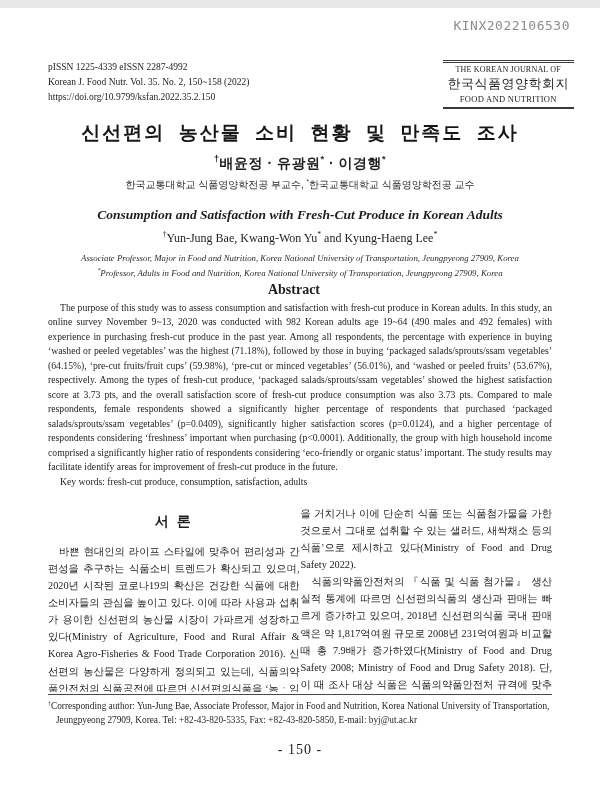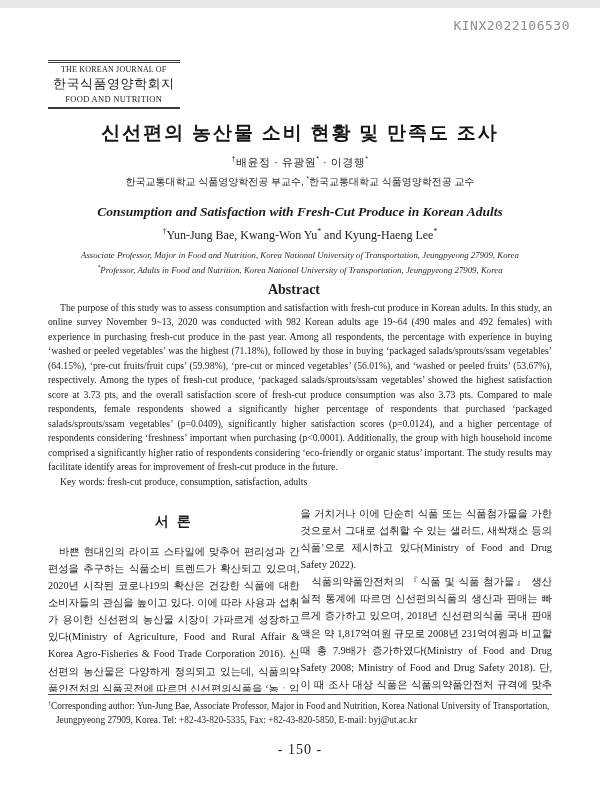--- a/index.html
+++ b/index.html
@@ -24,26 +24,26 @@
   .journal-box {
     text-align:center; border-top:3px double #3a3a3a; border-bottom:2px solid #3a3a3a;
     padding:2px 5px 3px; min-width:118px;
   }
   .journal-box .jb1 { font-size:8px; letter-spacing:0.2px; }
   .journal-box .jb2 { font-size:13px; font-family:"Liberation Sans","DejaVu Sans",sans-serif; letter-spacing:0.5px; margin:1px 0; }
   .journal-box .jb3 { font-size:8.5px; letter-spacing:0.3px; }
 
   .title-block { position:absolute; top:112px; left:48px; right:48px; text-align:center; }
   .kr-title {
-    font-family:Liberation Serif, serif;
+    font-family:Liberation Mono, monospace;
     font-weight:700; font-size:19px; letter-spacing:2px; color:#161616;
   }
   .kr-authors {
     margin-top:9px; font-family:"Liberation Sans","DejaVu Sans",sans-serif;
-    font-weight:400; font-size:11px; letter-spacing:0.5px;
+    font-weight:700; font-size:14px; letter-spacing:0.5px;
   }
   .kr-affil {
     margin-top:5px; font-family:"Liberation Sans","DejaVu Sans",sans-serif;
     font-size:10px; color:#2a2a2a;
   }
   .en-title { margin-top:15px; font-weight:700; font-size:13.5px;font-style:italic; }
   .en-authors { margin-top:8px; font-size:12px; }
   .en-affils { margin-top:5px; font-style:italic; font-size:8.8px; line-height:1.65; color:#2a2a2a; }
   sup.mk { font-size:0.65em; vertical-align:super; line-height:0; }
 
@@ -84,20 +84,25 @@
   }
 </style>
 </head>
 <body>
 
 <div class="page">
 
   <div class="kinx">KINX2022106530</div>
 
   <div class="header-row">
+    <div class="meta-block">
+      <div>pISSN 1225-4339    eISSN 2287-4992</div>
+      <div>Korean J. Food Nutr. Vol. 35. No. 2, 150~158 (2022)</div>
+      <div>https://doi.org/10.9799/ksfan.2022.35.2.150</div>
+    </div>
     <div class="journal-box">
       <div class="jb1">THE KOREAN JOURNAL OF</div>
       <div class="jb2">한국식품영양학회지</div>
       <div class="jb3">FOOD AND NUTRITION</div>
     </div>
   </div>
 
   <div class="title-block">
     <div class="kr-title">신선편의 농산물 소비 현황 및 만족도 조사</div>
     <div class="kr-authors"><sup class="mk">†</sup><span>배윤정 · 유광원</span><sup class="mk">*</sup><span> · 이경행</span><sup class="mk">*</sup></div>

